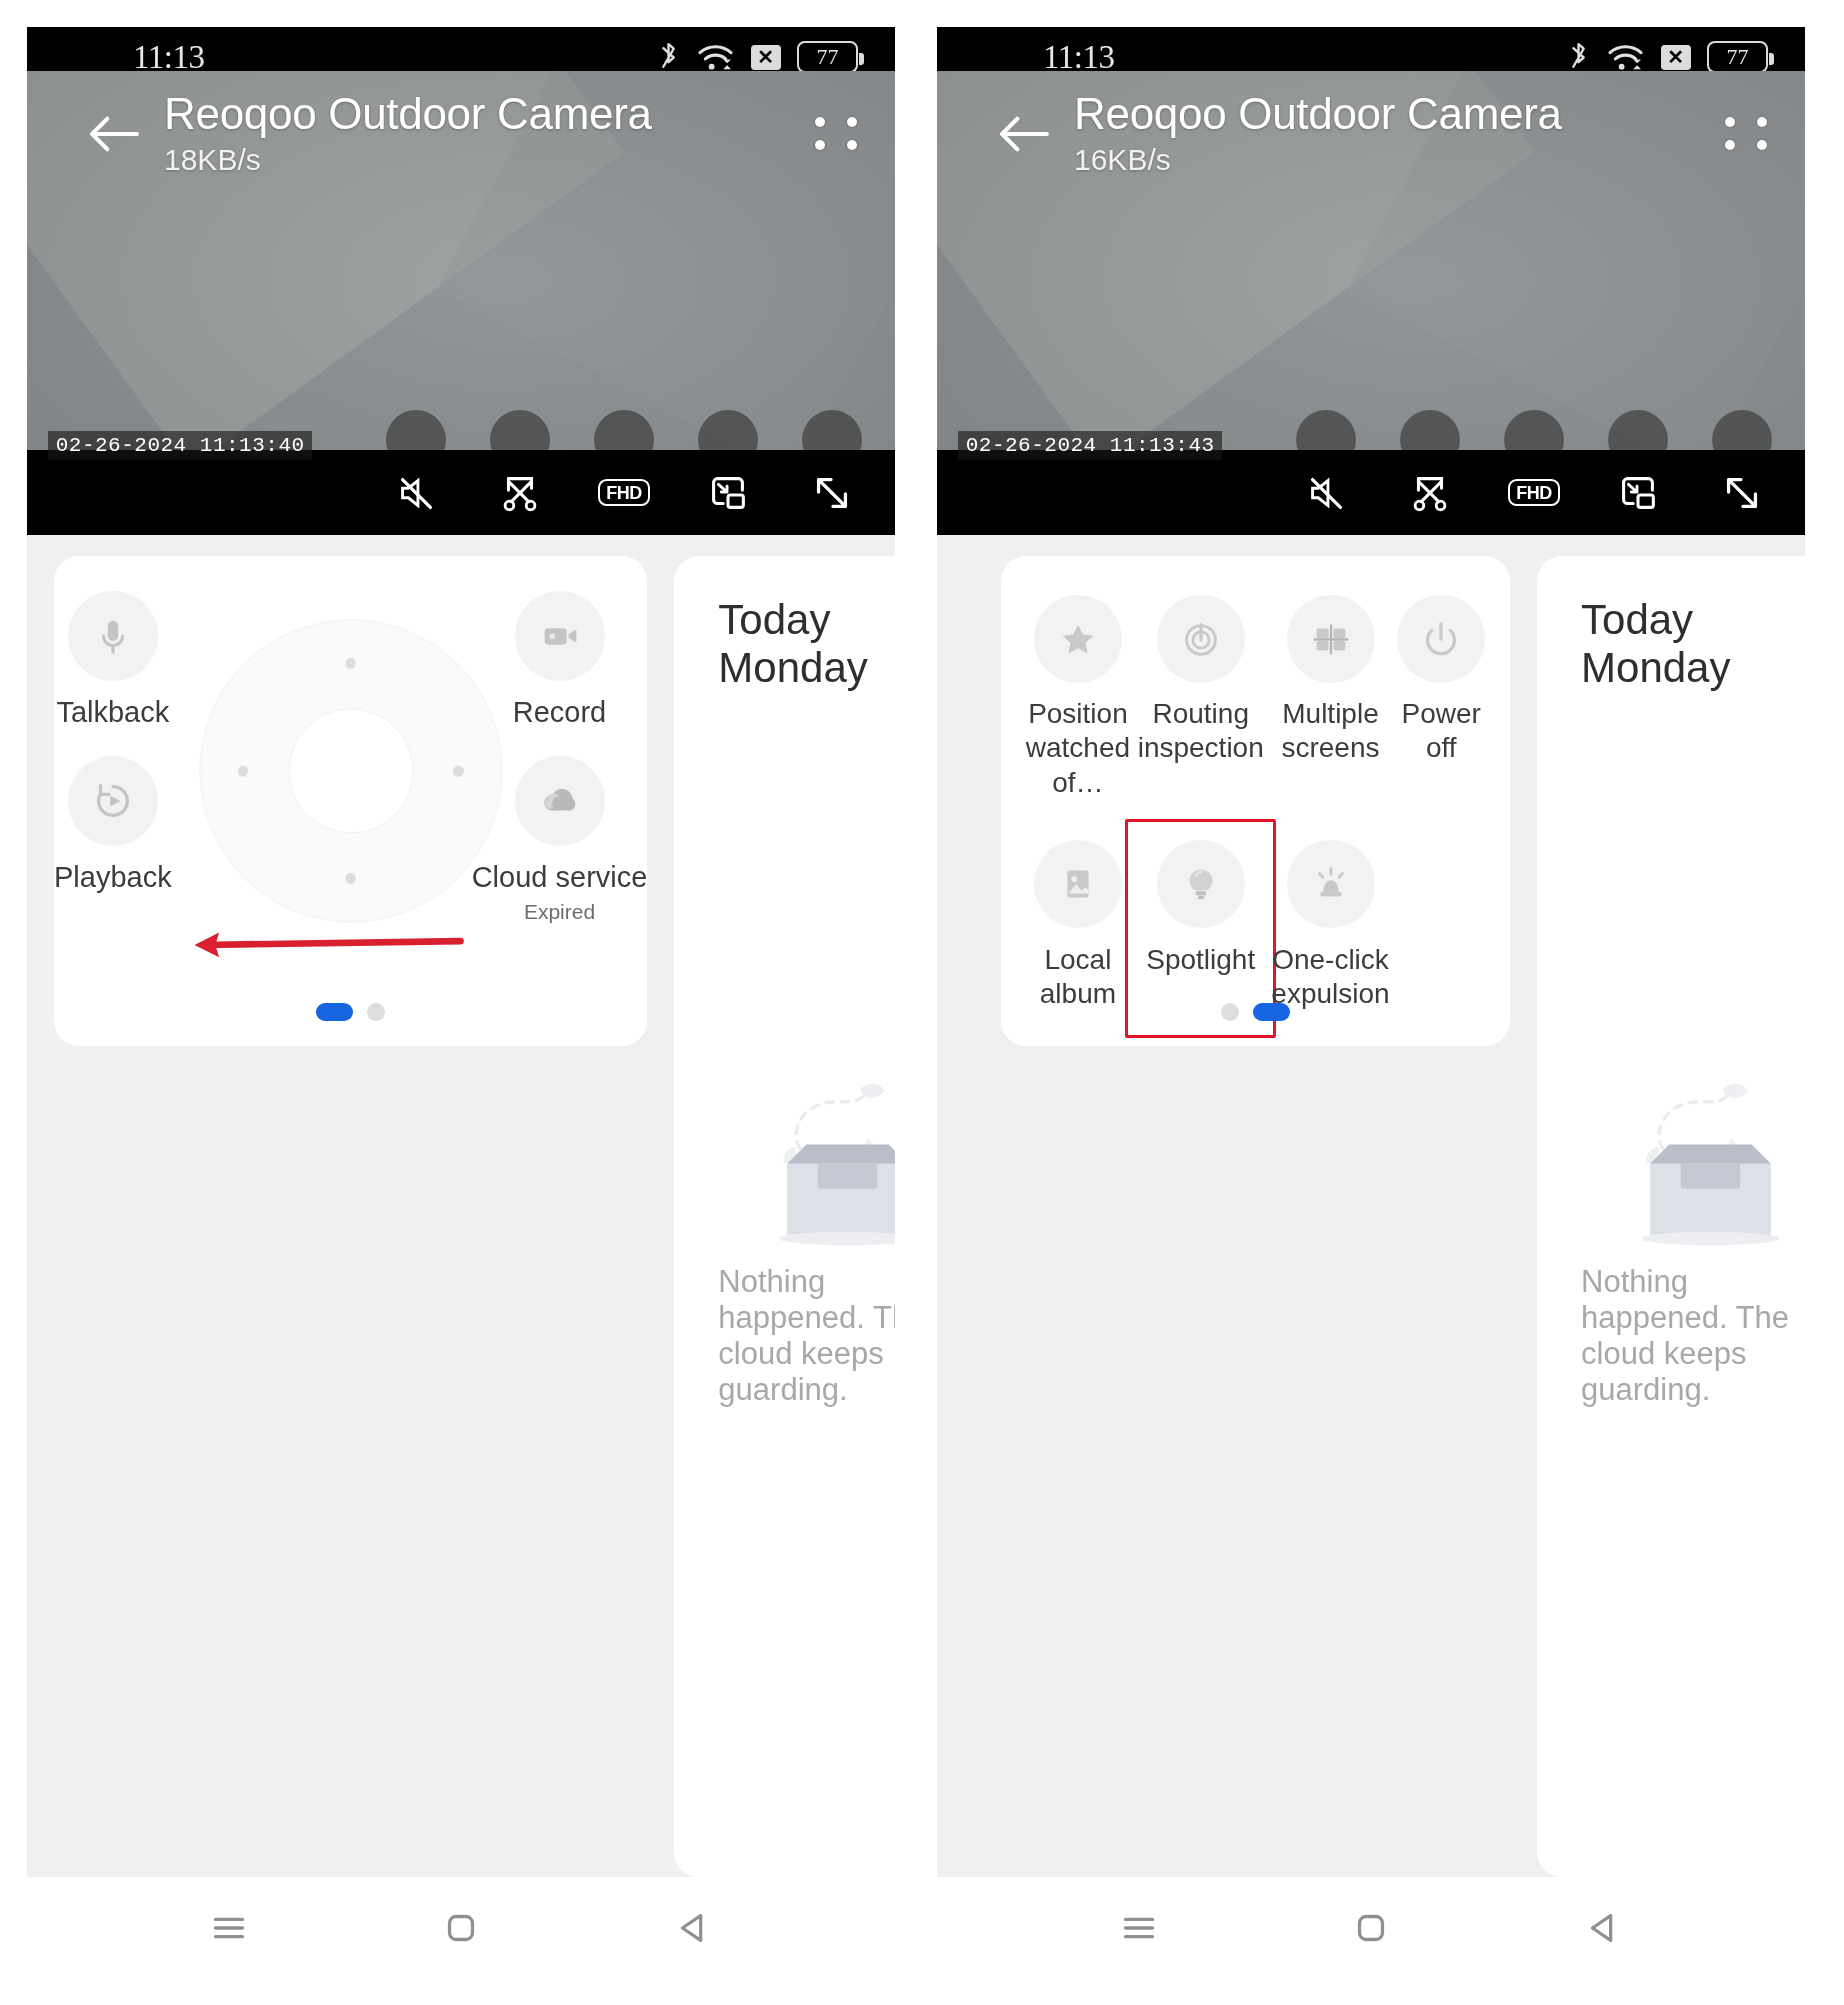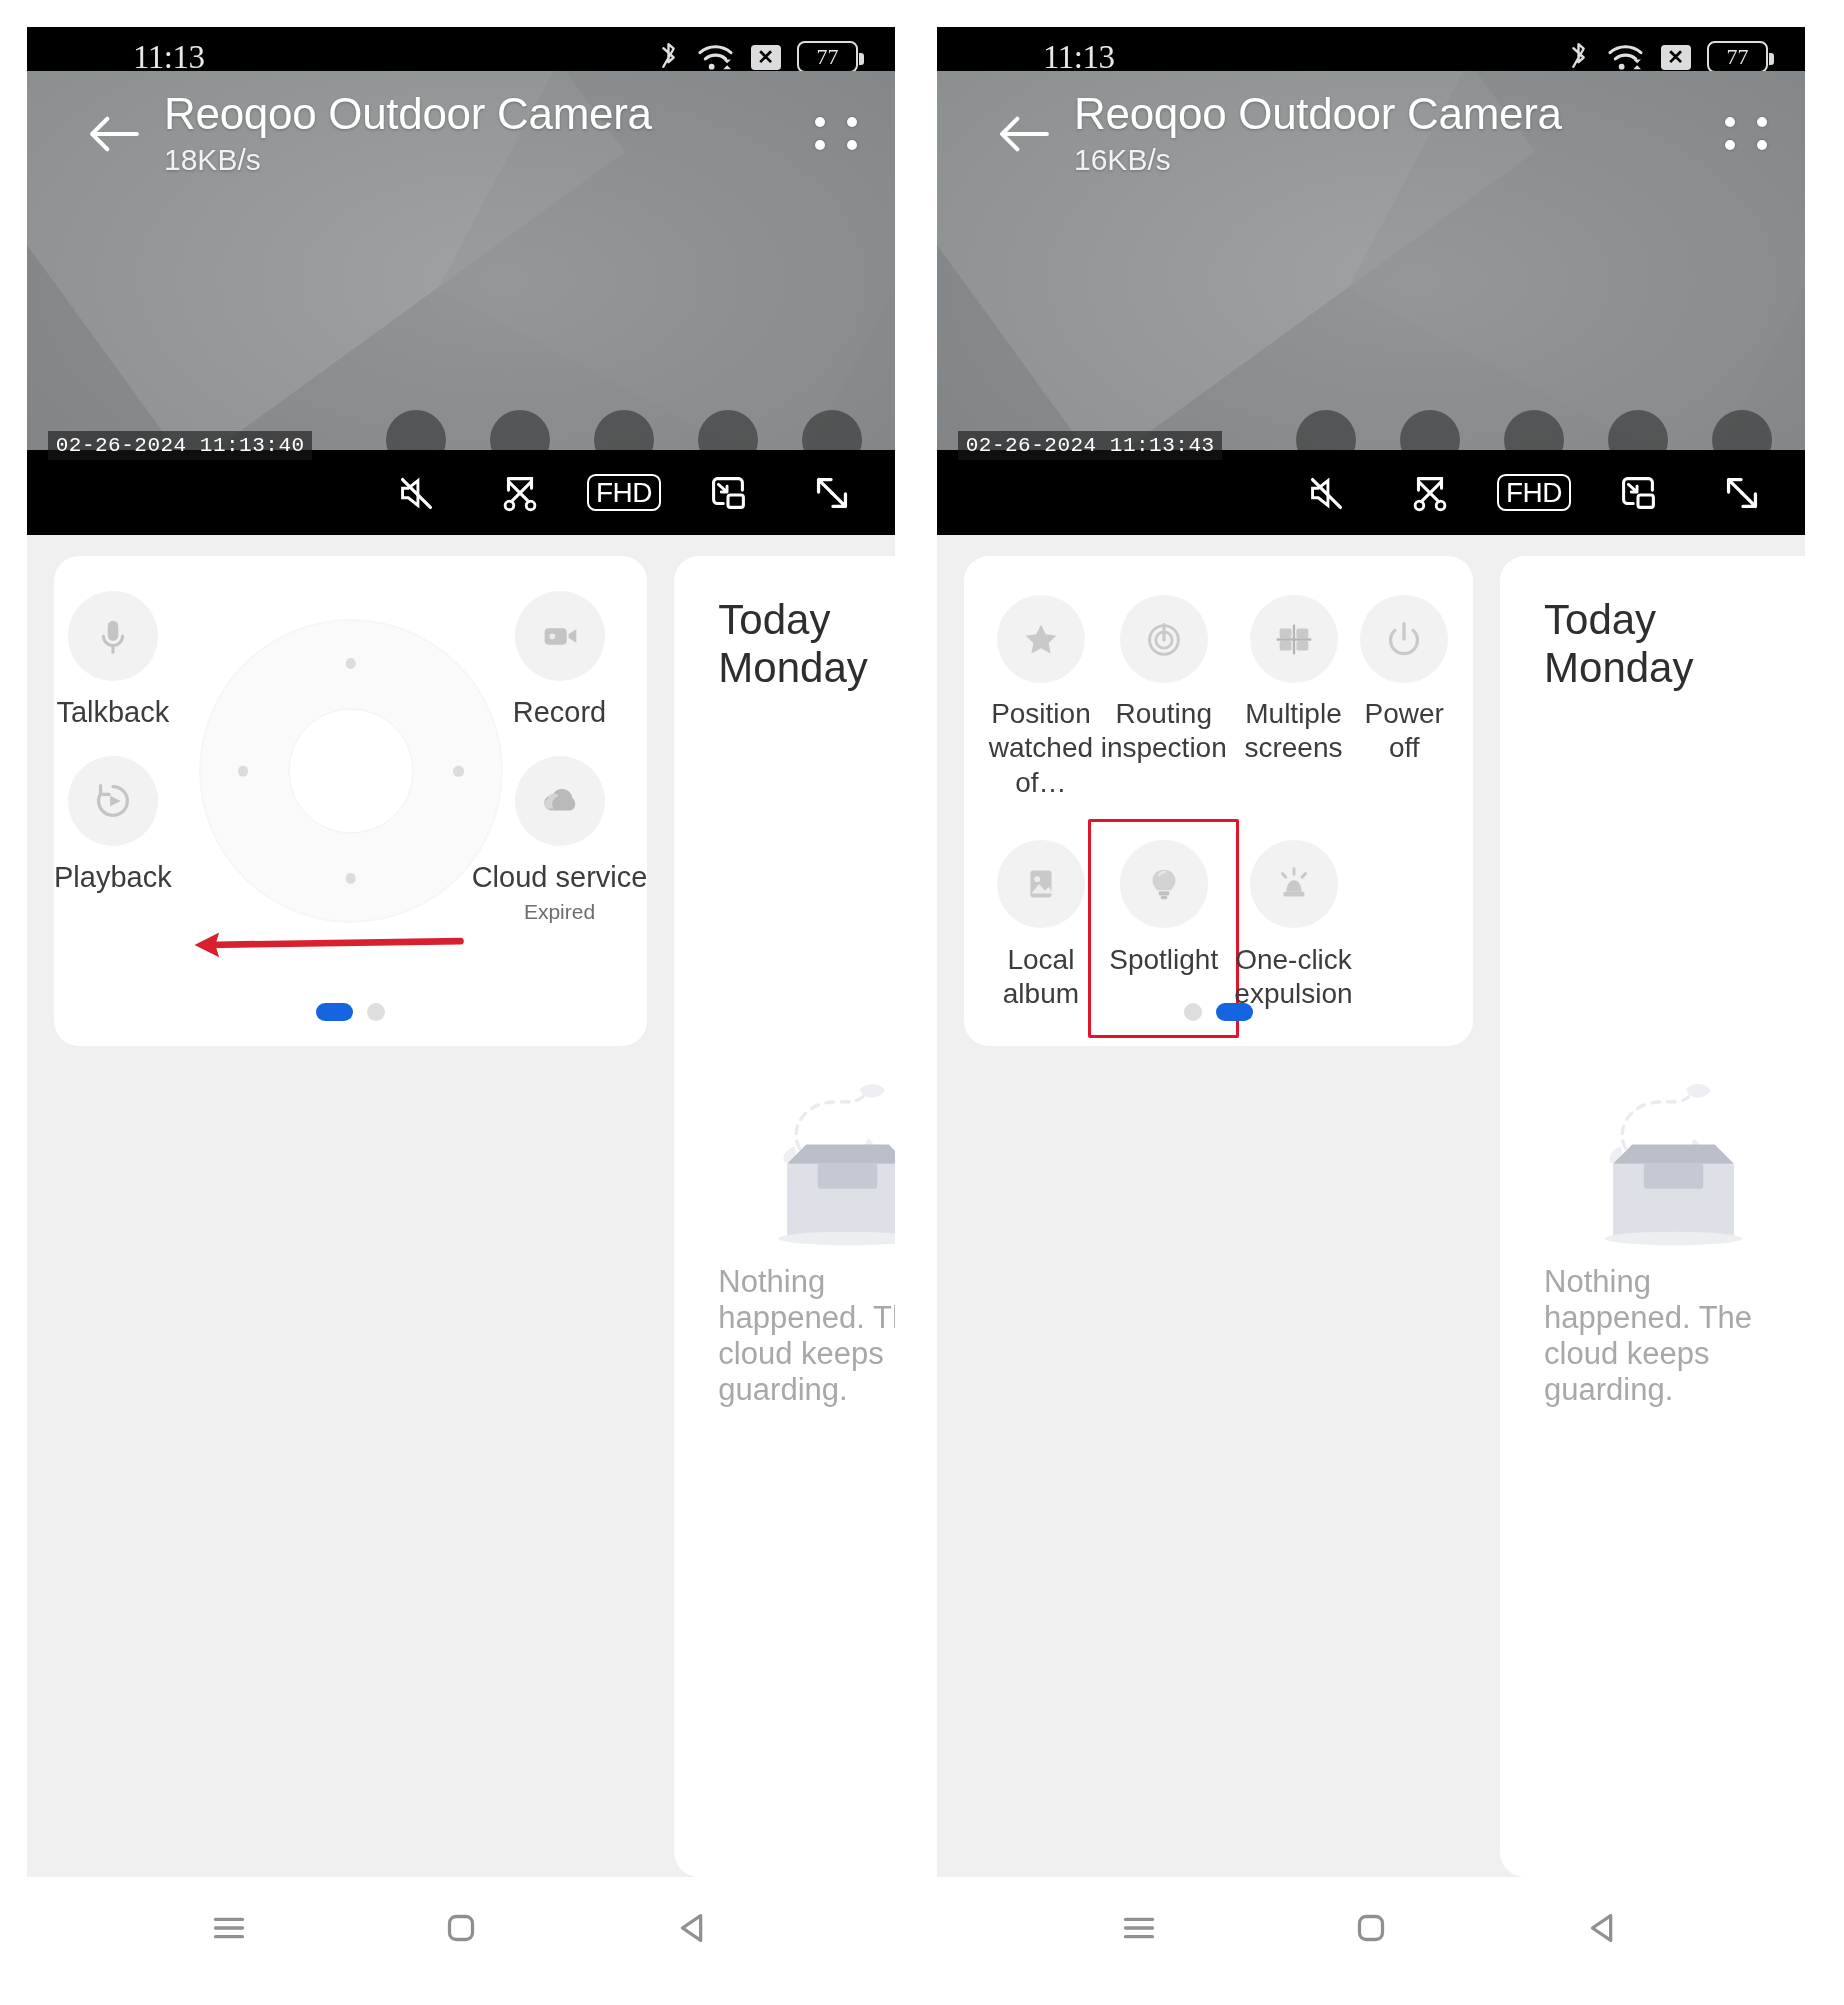--- a/index.html
+++ b/index.html
@@ -203,22 +203,22 @@
     width:60px; height:60px;
     border-radius:50%;
     background:rgba(40,40,40,.55);
     display:block;
   }
   .fhd-box {
     border:2.9px solid #fff;
     border-radius:8.6px;
     padding:2.9px 6.7px;
     color:#fff;
-    font-size:28px;
-    font-weight:normal;
+    font-size:18px;
+    font-weight:bold;
     letter-spacing:-0.5px;
     line-height:1;
   }
 
   
   .content {
     flex:1 1 auto;
     background:#f0f0f0;
     padding:21px 27px 0 27px;
     display:flex;
@@ -322,20 +322,21 @@
   .dot.active {
     width:37px;
     background:#1565e0;
   }
 
   
   .grid-card {
     position:relative;
     height:490px;
     padding:33px 21px 0 21px;
+    margin-left:37px;
   }
   .grid4 {
     display:grid;
     grid-template-columns:repeat(4,1fr);
     row-gap:29px;
   }
   .gitem {
     display:flex;
     flex-direction:column;
     align-items:center;

